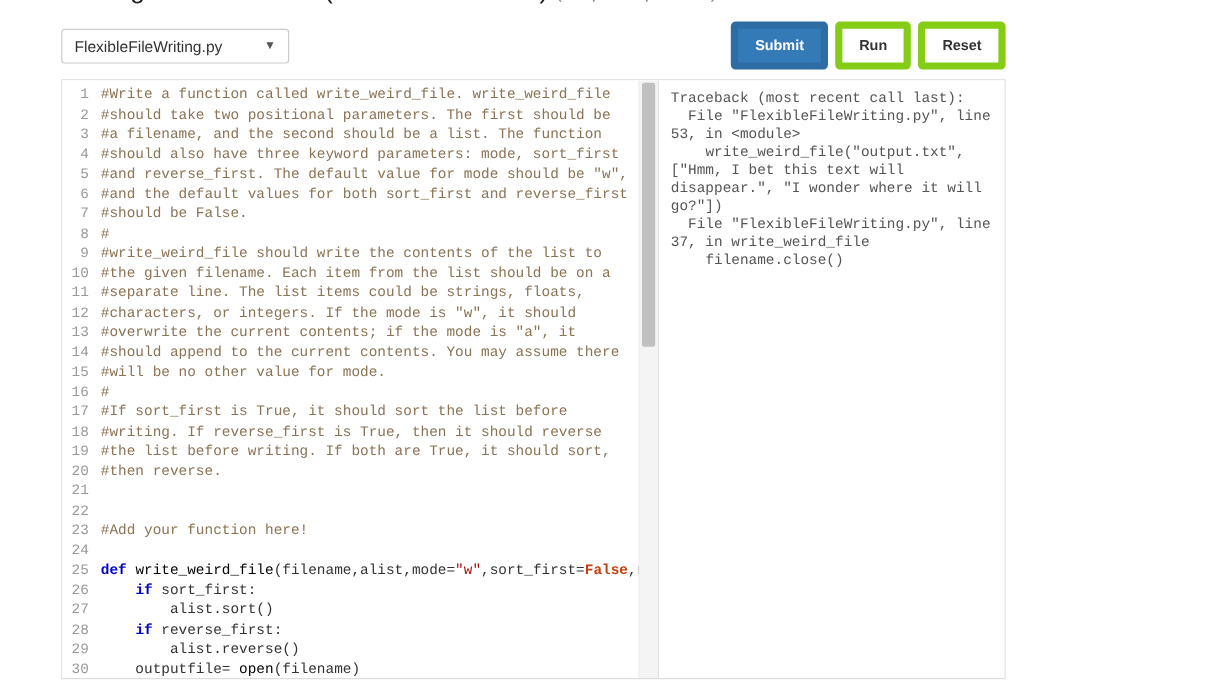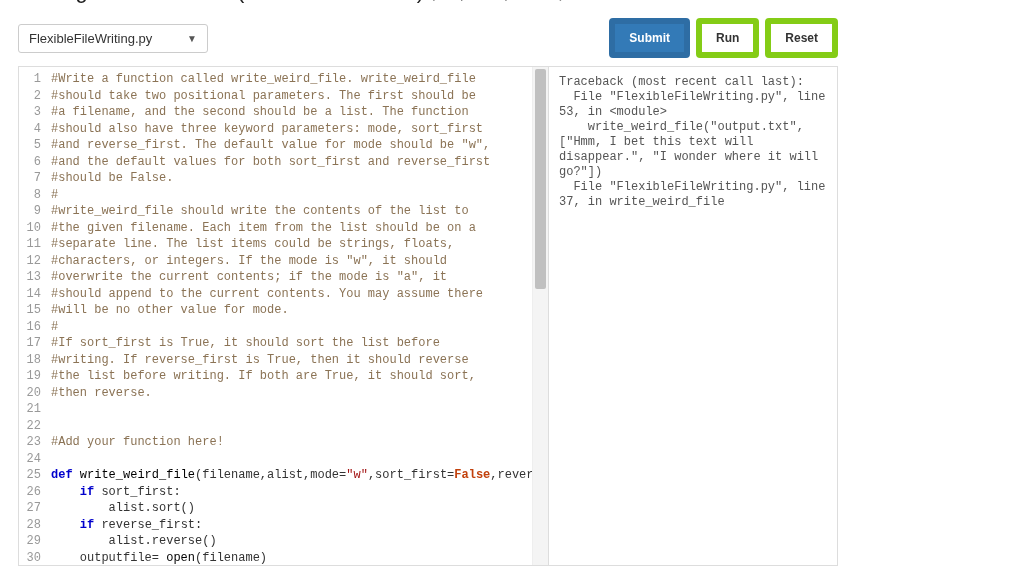--- a/index.html
+++ b/index.html
@@ -1,17 +1,17 @@
 <!DOCTYPE html>
 <html><head>
 <meta charset="utf-8">
 <style>
   * { box-sizing: border-box; margin: 0; padding: 0; }
   body { font-family: -apple-system, BlinkMacSystemFont, "Segoe UI", Arial, sans-serif; background: #fff; color: #333; font-size: 14px; }
-  .page { width: 856px; height: 573px; position: relative; overflow: hidden; }
+  .page { width: 856px; height: 573px; position: relative; overflow: hidden; padding-left: 33px; }
 
   .header-row { padding: 0 18px 10px 18px; height: 6px; overflow: hidden; }
   .title-cut { font-size: 22px; color: #222; white-space: nowrap; position: relative; top: -22px; }
   .title-sub { color: #888; font-size: 15px; }
 
   .toolbar { display: flex; align-items: center; justify-content: space-between; padding: 8px 18px; }
   .file-select { border: 1px solid #ccc; border-radius: 3px; padding: 6px 10px; width: 190px; font-size: 13px; color: #333; background: #fff; display: flex; align-items: center; justify-content: space-between; cursor: pointer; }
   .file-select .caret { font-size: 10px; color: #555; }
 
   .btn-group { display: flex; gap: 6px; }
@@ -103,17 +103,18 @@
       <div class="scroll-v">
         <div class="scroll-thumb" style="top:2px;height:220px;"></div>
       </div>
     </div>
 
     <div class="output-panel" id="output">
         <div class="out-line">Traceback (most recent call last):</div>
         <div class="out-line">  File "FlexibleFileWriting.py", line 53, in &lt;module&gt;</div>
         <div class="out-line">    write_weird_file("output.txt", ["Hmm, I bet this text will disappear.", "I wonder where it will go?"])</div>
         <div class="out-line">  File "FlexibleFileWriting.py", line 37, in write_weird_file</div>
+        <div class="out-line">    filename.close()</div>
       </div>
 
   </div>
 
 </div>
 
 </body></html>

